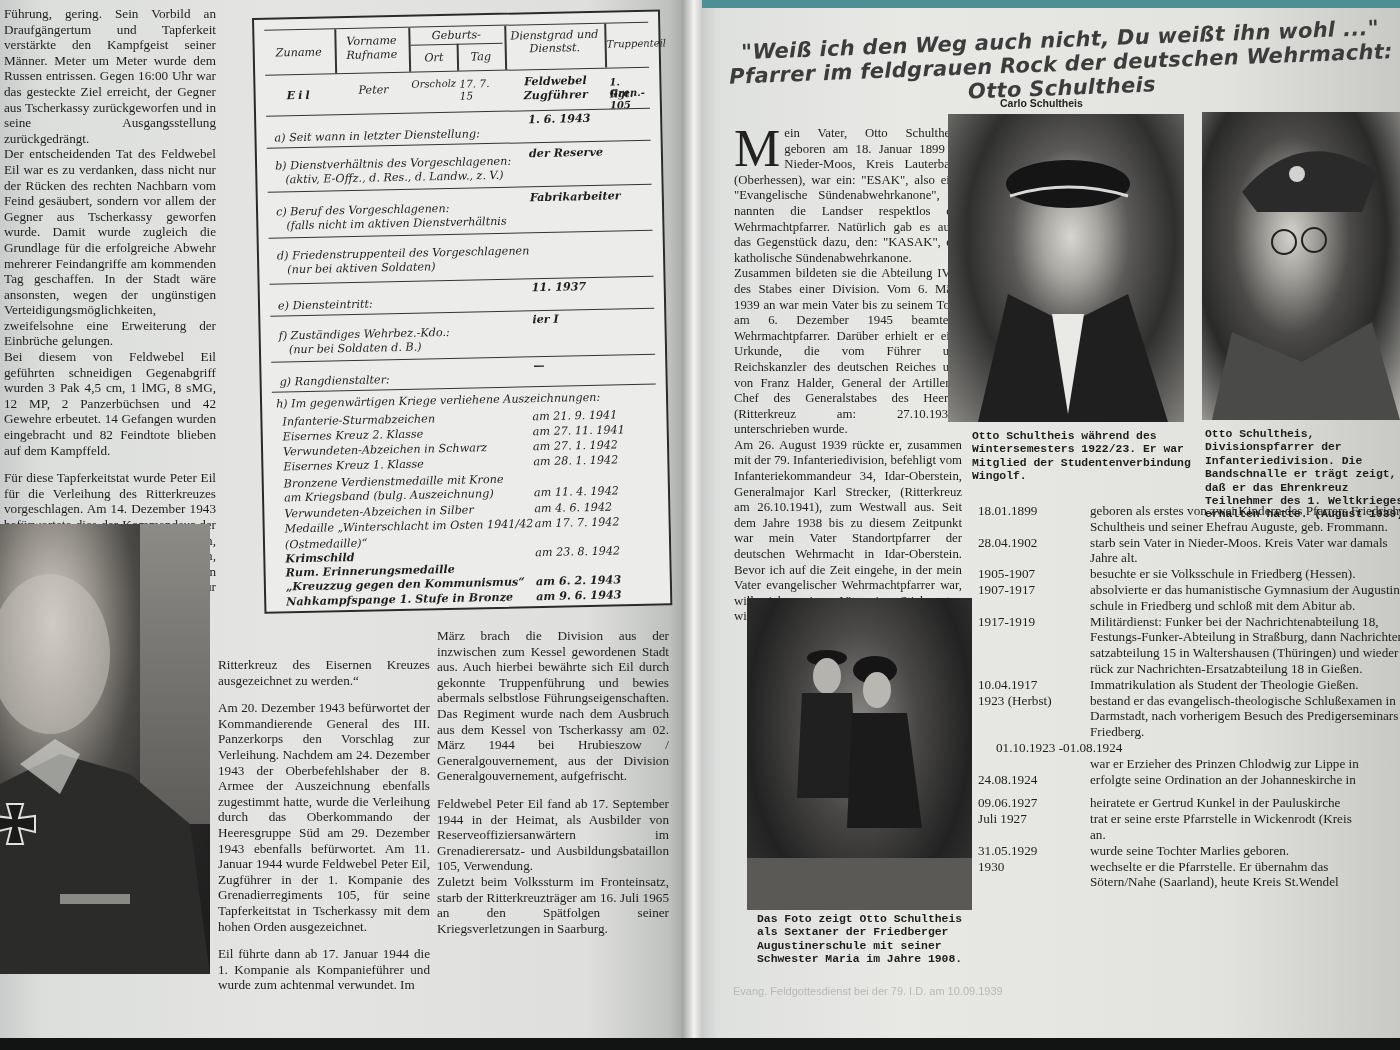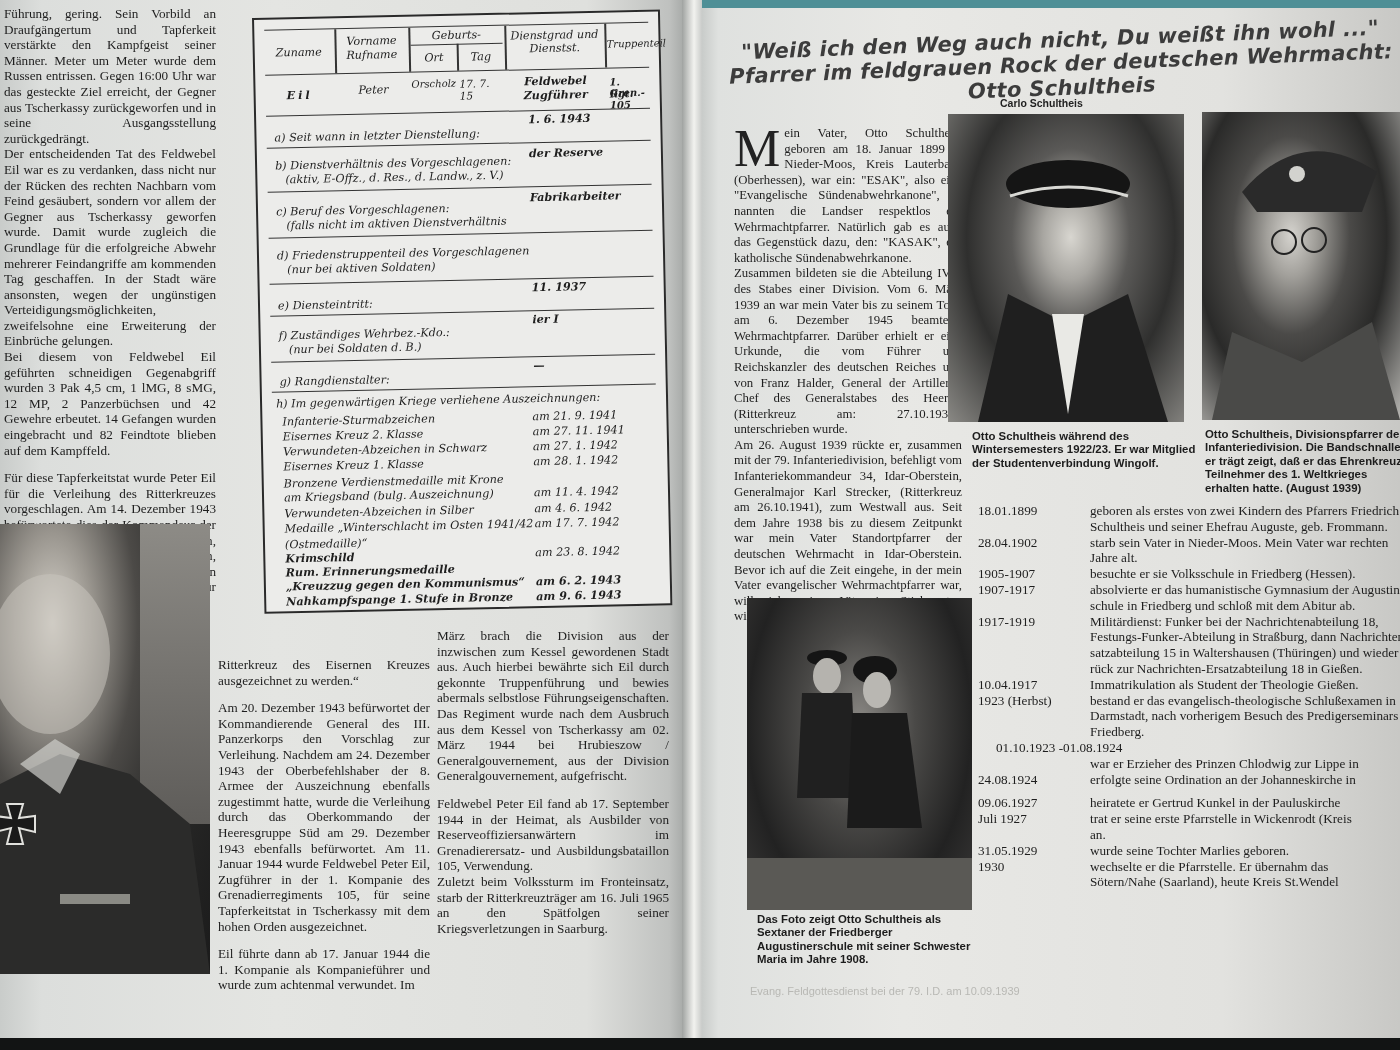--- a/index.html
+++ b/index.html
@@ -39,30 +39,30 @@
 
   
   .title{position:absolute;left:726px;top:28px;width:670px;text-align:center;font-family:"DejaVu Sans",sans-serif;font-weight:bold;font-style:italic;font-size:21px;line-height:24px;color:#3c3c3c;transform:rotate(-2.2deg);transform-origin:50% 50%;letter-spacing:0.3px;}
   .author{position:absolute;left:1000px;top:97px;font-family:"Liberation Sans",sans-serif;font-weight:bold;font-size:10.5px;color:#222;}
   #right-col1{left:734px;top:126px;width:228px;font-size:12.8px;line-height:15.6px;}
   .dropcap{float:left;font-size:52px;line-height:42px;margin:2px 4px 0 0;font-family:"Liberation Serif",serif;color:#222;}
 
   #photo-student{left:948px;top:114px;width:236px;height:308px;background:radial-gradient(ellipse at 52% 40%,#d8d6d0 0%,#a8a6a1 16%,#5a5957 34%,#2f2f2e 60%,#8a8985 100%);}
   #photo-officer{left:1202px;top:112px;width:198px;height:308px;background:radial-gradient(ellipse at 45% 40%,#d5d3ce 0%,#a19f9a 16%,#4b4a48 38%,#2a2a29 62%,#b8b7b3 100%);}
   #photo-children{left:747px;top:598px;width:225px;height:312px;background:radial-gradient(ellipse at 50% 40%,#8a8884 0%,#4a4947 35%,#222 70%,#3a3938 100%);}
-  .cap{position:absolute;font-family:Liberation Sans, sans-serif;font-weight:bold;font-size:11.4px;line-height:13.4px;color:#1c1c1c;}
+  .cap{position:absolute;font-family:Liberation Mono, monospace;font-weight:bold;font-size:11.4px;line-height:13.4px;color:#1c1c1c;}
   #cap-student{left:972px;top:430px;width:225px;}
   #cap-officer{left:1205px;top:428px;width:200px;}
   #cap-children{left:757px;top:913px;width:225px;}
 
   .vita{position:absolute;left:978px;top:503px;width:422px;font-size:13.2px;line-height:15.8px;overflow:hidden;height:460px;}
   .vita .vr{position:relative;height:auto;white-space:nowrap;}
   .vita .vd{position:absolute;left:0;top:0;}
   .vita .vt{margin-left:112px;white-space:nowrap;}
-  .footer-faint{position:absolute;left:750px;top:985px;font-family:"Liberation Sans",sans-serif;font-size:11px;color:#b8b8b4;}
+  .footer-faint{position:absolute;left:733px;top:985px;font-family:"Liberation Sans",sans-serif;font-size:11px;color:#b8b8b4;}
 </style>
 </head>
 <body>
 
 <div class="spread">
   <div class="page-left"></div>
   <div class="teal-strip"></div>
   <div class="page-right"></div>
   <div class="gutter"></div>
   <div class="bottom-shadow"></div>
@@ -264,21 +264,21 @@
   <div class="cap" id="cap-children">Das Foto zeigt Otto Schultheis als Sextaner der Friedberger Augustinerschule mit seiner Schwester Maria im Jahre 1908.</div>
 
   <div class="vita">
     <div class="vr">
         <span class="vd">18.01.1899</span>
         <div class="vt">geboren als erstes von zwei Kindern des Pfarrers Friedrich</div>
         <div class="vt">Schultheis und seiner Ehefrau Auguste, geb. Frommann.</div>
       </div>
     <div class="vr">
         <span class="vd">28.04.1902</span>
-        <div class="vt">starb sein Vater in Nieder-Moos. Mein Vater war rechten</div>
+        <div class="vt">starb sein Vater in Nieder-Moos. Kreis Vater war damals</div>
         <div class="vt">Jahre alt.</div>
       </div>
     <div class="vr">
         <span class="vd">1905-1907</span>
         <div class="vt">besuchte er sie Volksschule in Friedberg (Hessen).</div>
       </div>
     <div class="vr">
         <span class="vd">1907-1917</span>
         <div class="vt">absolvierte er das humanistische Gymnasium der Augustiner-</div>
         <div class="vt">schule in Friedberg und schloß mit dem Abitur ab.</div>

